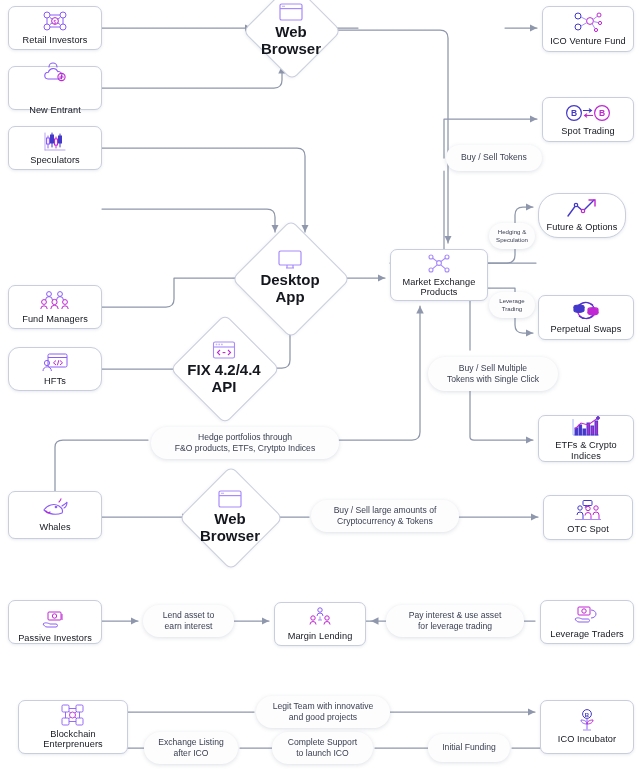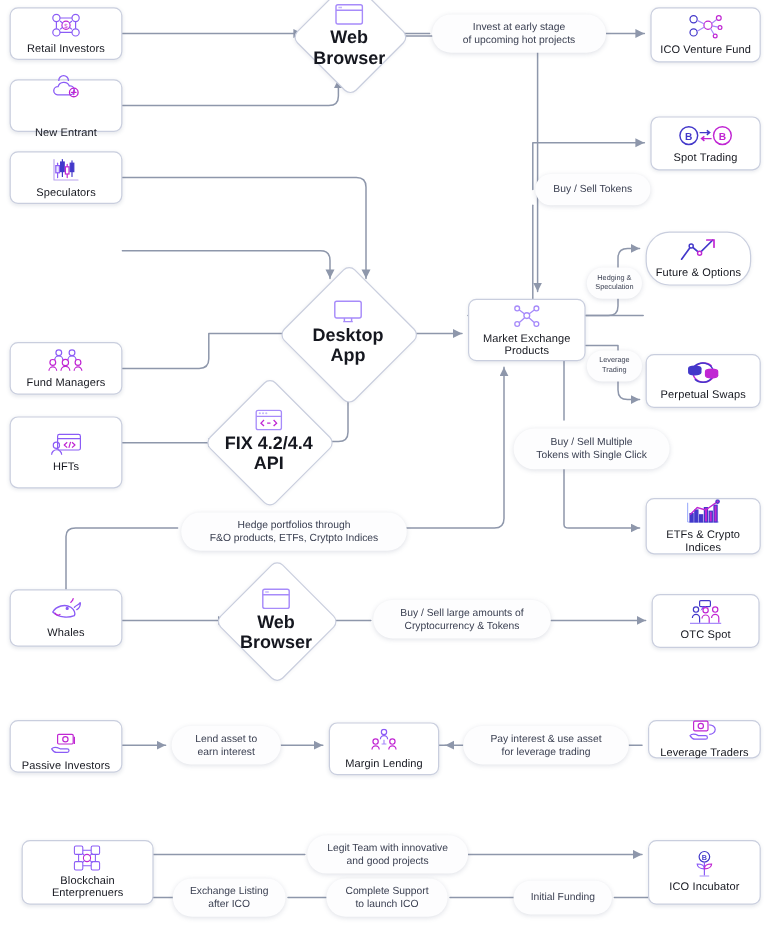--- a/index.html
+++ b/index.html
@@ -187,21 +187,21 @@
           <circle cx="14.5" cy="12" r="2.6" stroke="#c026d3"></circle>
             <path d="M10.8,19 a3.7,3.7 0 0 1 7.4,0" stroke="#c026d3"></path>
           <circle cx="25" cy="12" r="2.4" stroke="#c026d3"></circle>
             <path d="M21.8,19 a3.2,3.2 0 0 1 6.4,0" stroke="#c026d3"></path>
         </g>
       </svg>
     </span>
     <span class="nlabel">Fund Managers</span>
   </div>
 
-  <div class="node" style="left:8px;top:347px;width:94px;height:60px;">
+  <div class="node" style="left:8px;top:347px;width:94px;height:44px;border-radius:11px;">
     <span class="nicon">
       <svg width="28" height="21" viewBox="0 0 28 21">
         <g fill="none" stroke="#8b5cf6" stroke-width="1" stroke-linejoin="round">
           <rect x="7" y="2" width="19" height="13" rx="1.5"></rect>
           <path d="M7,5.5 h19"></path>
           <path d="M15,8.5 L12.5,10.8 L15,13" stroke="#c026d3"></path>
           <path d="M19,8.5 L21.5,10.8 L19,13" stroke="#c026d3"></path>
           <path d="M17.8,8.2 L16.4,13.3" stroke="#c026d3"></path>
           <circle cx="6" cy="11" r="2.6"></circle>
             <path d="M2,19 a4.2,4.2 0 0 1 8.4,0"></path>
@@ -384,21 +384,21 @@
             <path d="M12,15.5 a3,3 0 0 1 6,0 v4" stroke="#c026d3"></path>
           <circle cx="23" cy="8" r="2.2" stroke="#c026d3"></circle>
             <path d="M20,15 a3,3 0 0 1 6,0 v4" stroke="#c026d3"></path>
           <path d="M2,19.5 h26" stroke="#a78bfa"></path>
         </g>
       </svg>
     </span>
     <span class="nlabel">OTC Spot</span>
   </div>
 
-  <div class="node" style="left:540px;top:600px;width:94px;height:32px;">
+  <div class="node" style="left:540px;top:600px;width:94px;height:44px;">
     <span class="nicon">
       <svg width="28" height="19" viewBox="0 0 28 19">
         <g fill="none" stroke="#8b5cf6" stroke-width="1" stroke-linejoin="round">
           <rect x="5" y="1" width="12" height="8" rx="1" stroke="#c026d3"></rect>
           <circle cx="11" cy="5" r="2.2" stroke="#c026d3"></circle>
           <path d="M18,4 c3,0 5,2 5,4 c0,2 -2,4 -5,4"></path>
           <path d="M2,13 c2,-2 5,-1 7,0 l6,0 c2,0 2,3 0,3 l-9,0 c-2,0 -3,-1.5 -4,-3 z"></path>
         </g>
       </svg>
     </span>
@@ -482,23 +482,20 @@
             <rect x="1" y="1" width="22" height="16" rx="1.6"></rect>
             <path d="M1,5.6 h22"></path>
             <path d="M3,3.3 h3" stroke="#c4b5fd"></path>
           </g>
         </svg>
       </span>
       <span class="nlabel">Web<br>Browser</span>
     </div>
   </div>
 
-  <div class="pill" style="left:360px;top:12px;width:145px;height:32px;">
-    <span>Invest at early stage<br>of upcoming hot projects</span>
-  </div>
 
   <div class="pill" style="left:446px;top:145px;width:96px;height:26px;">
     <span>Buy / Sell Tokens</span>
   </div>
 
   <div class="pill small" style="left:489px;top:223px;width:46px;height:26px;">
     <span>Hedging &amp;<br>Speculation</span>
   </div>
 
   <div class="pill small" style="left:489px;top:292px;width:46px;height:26px;">

